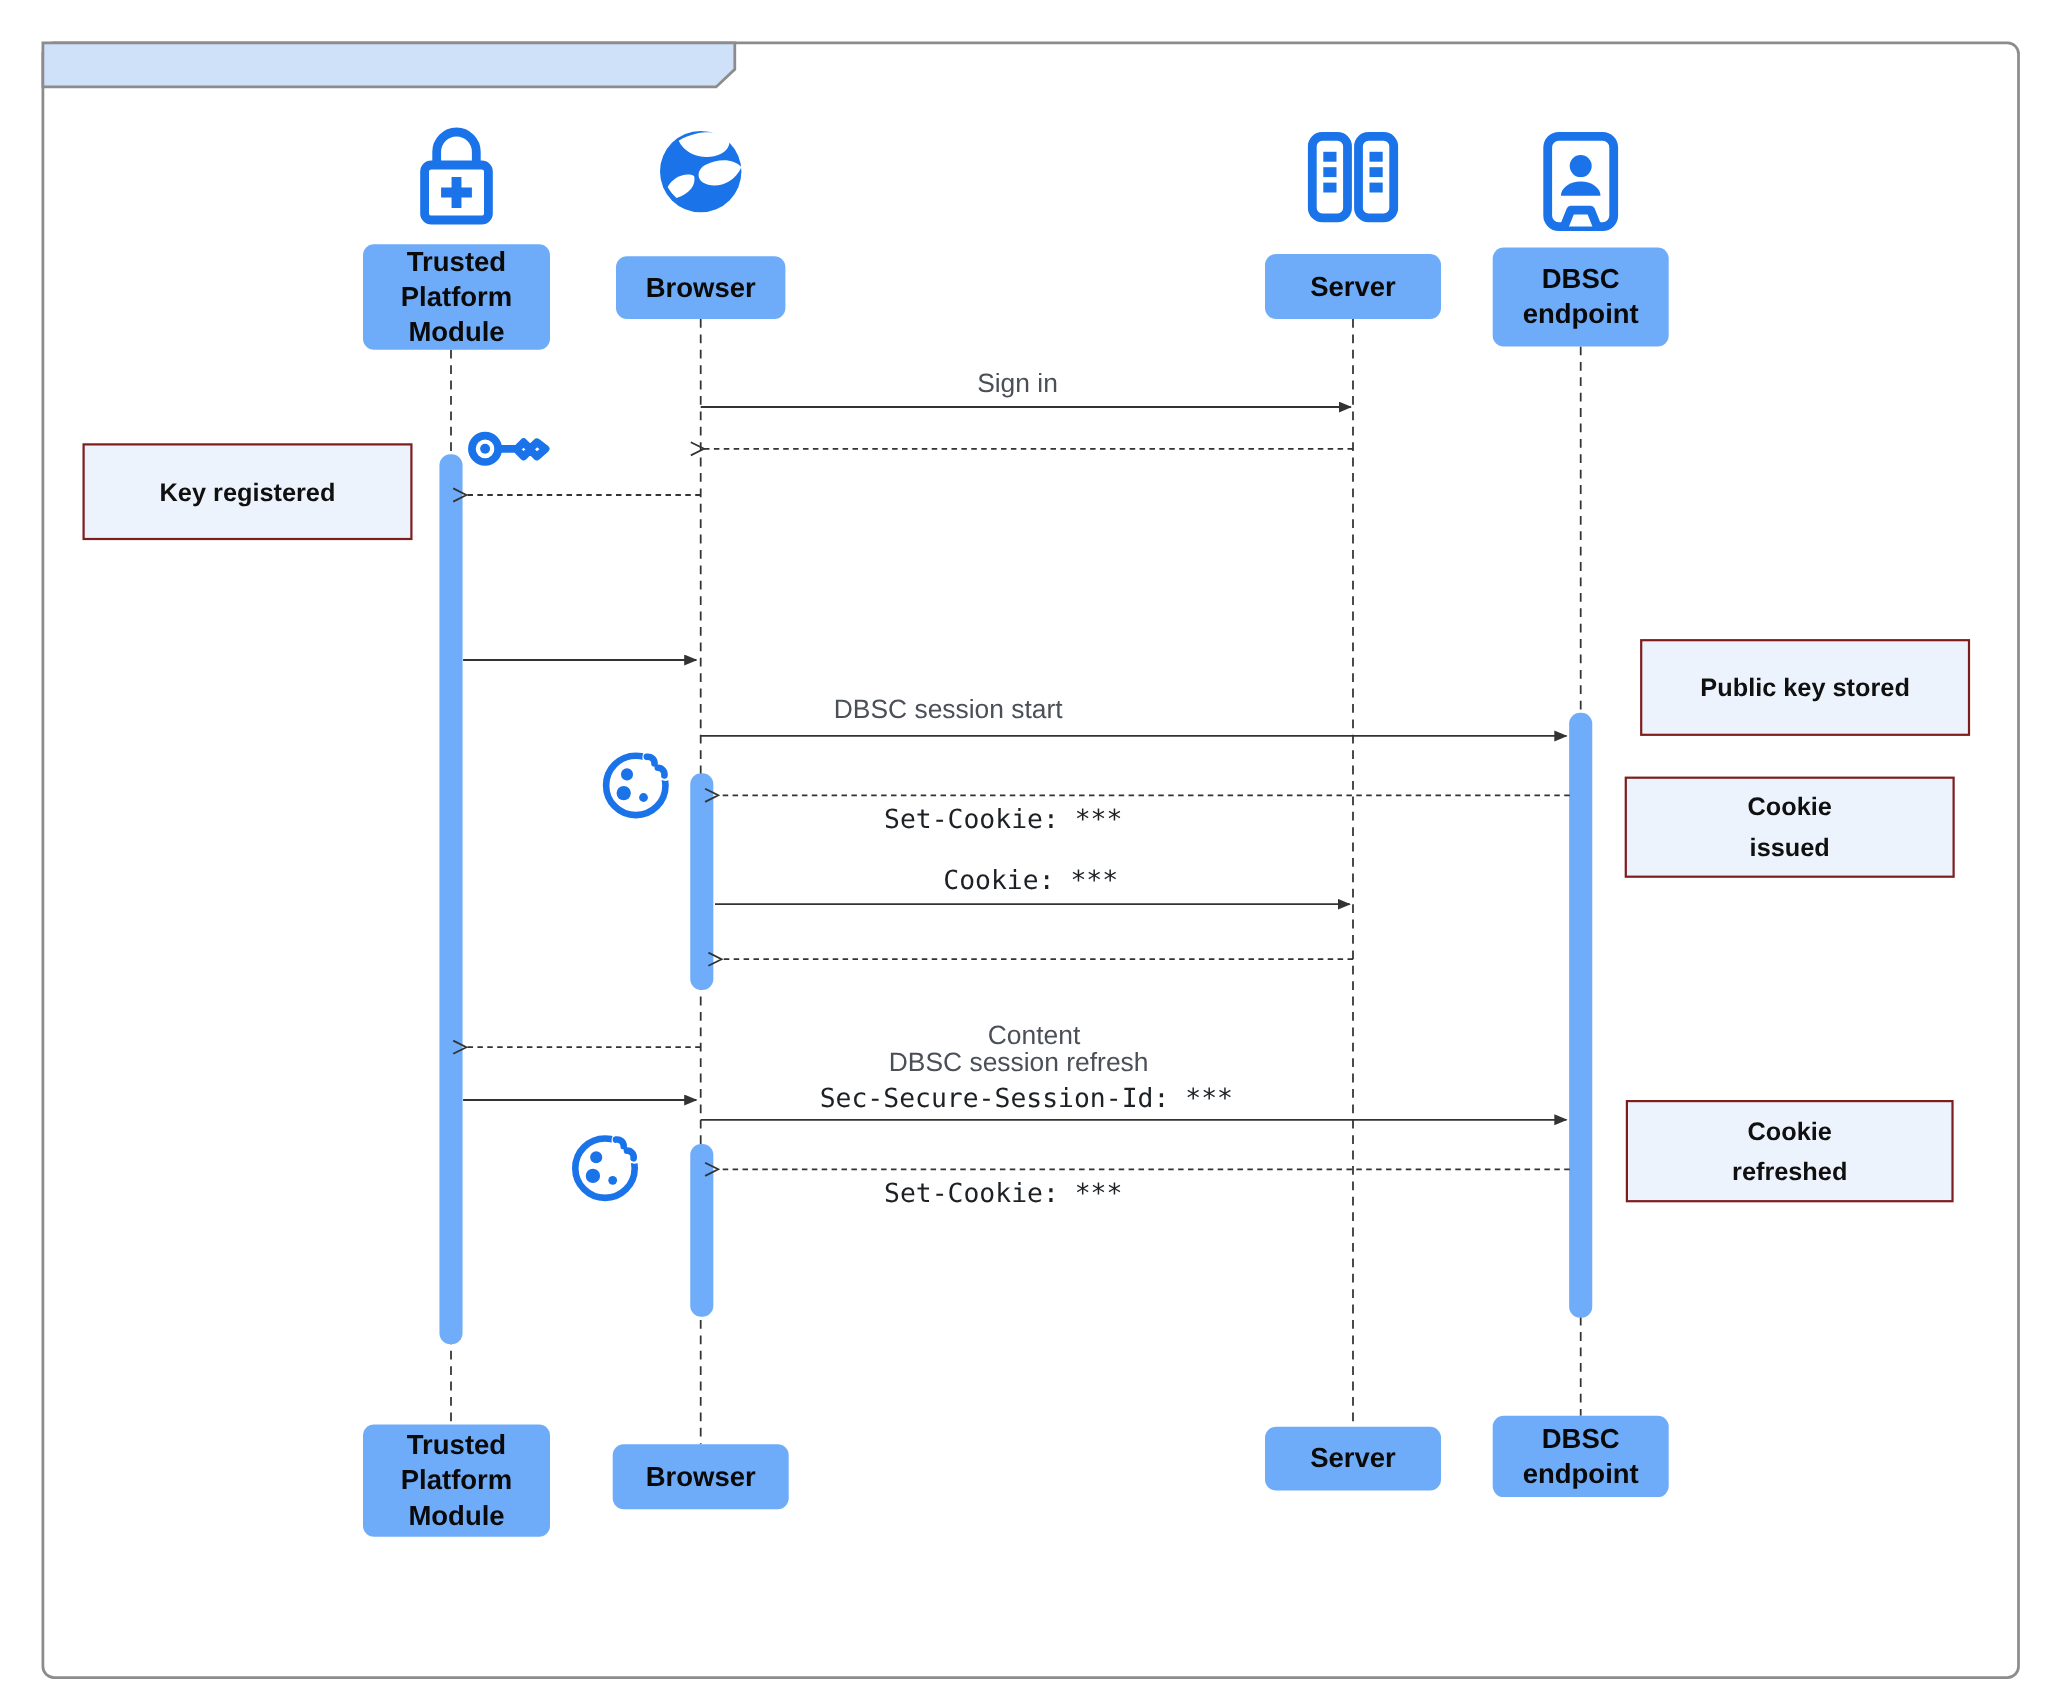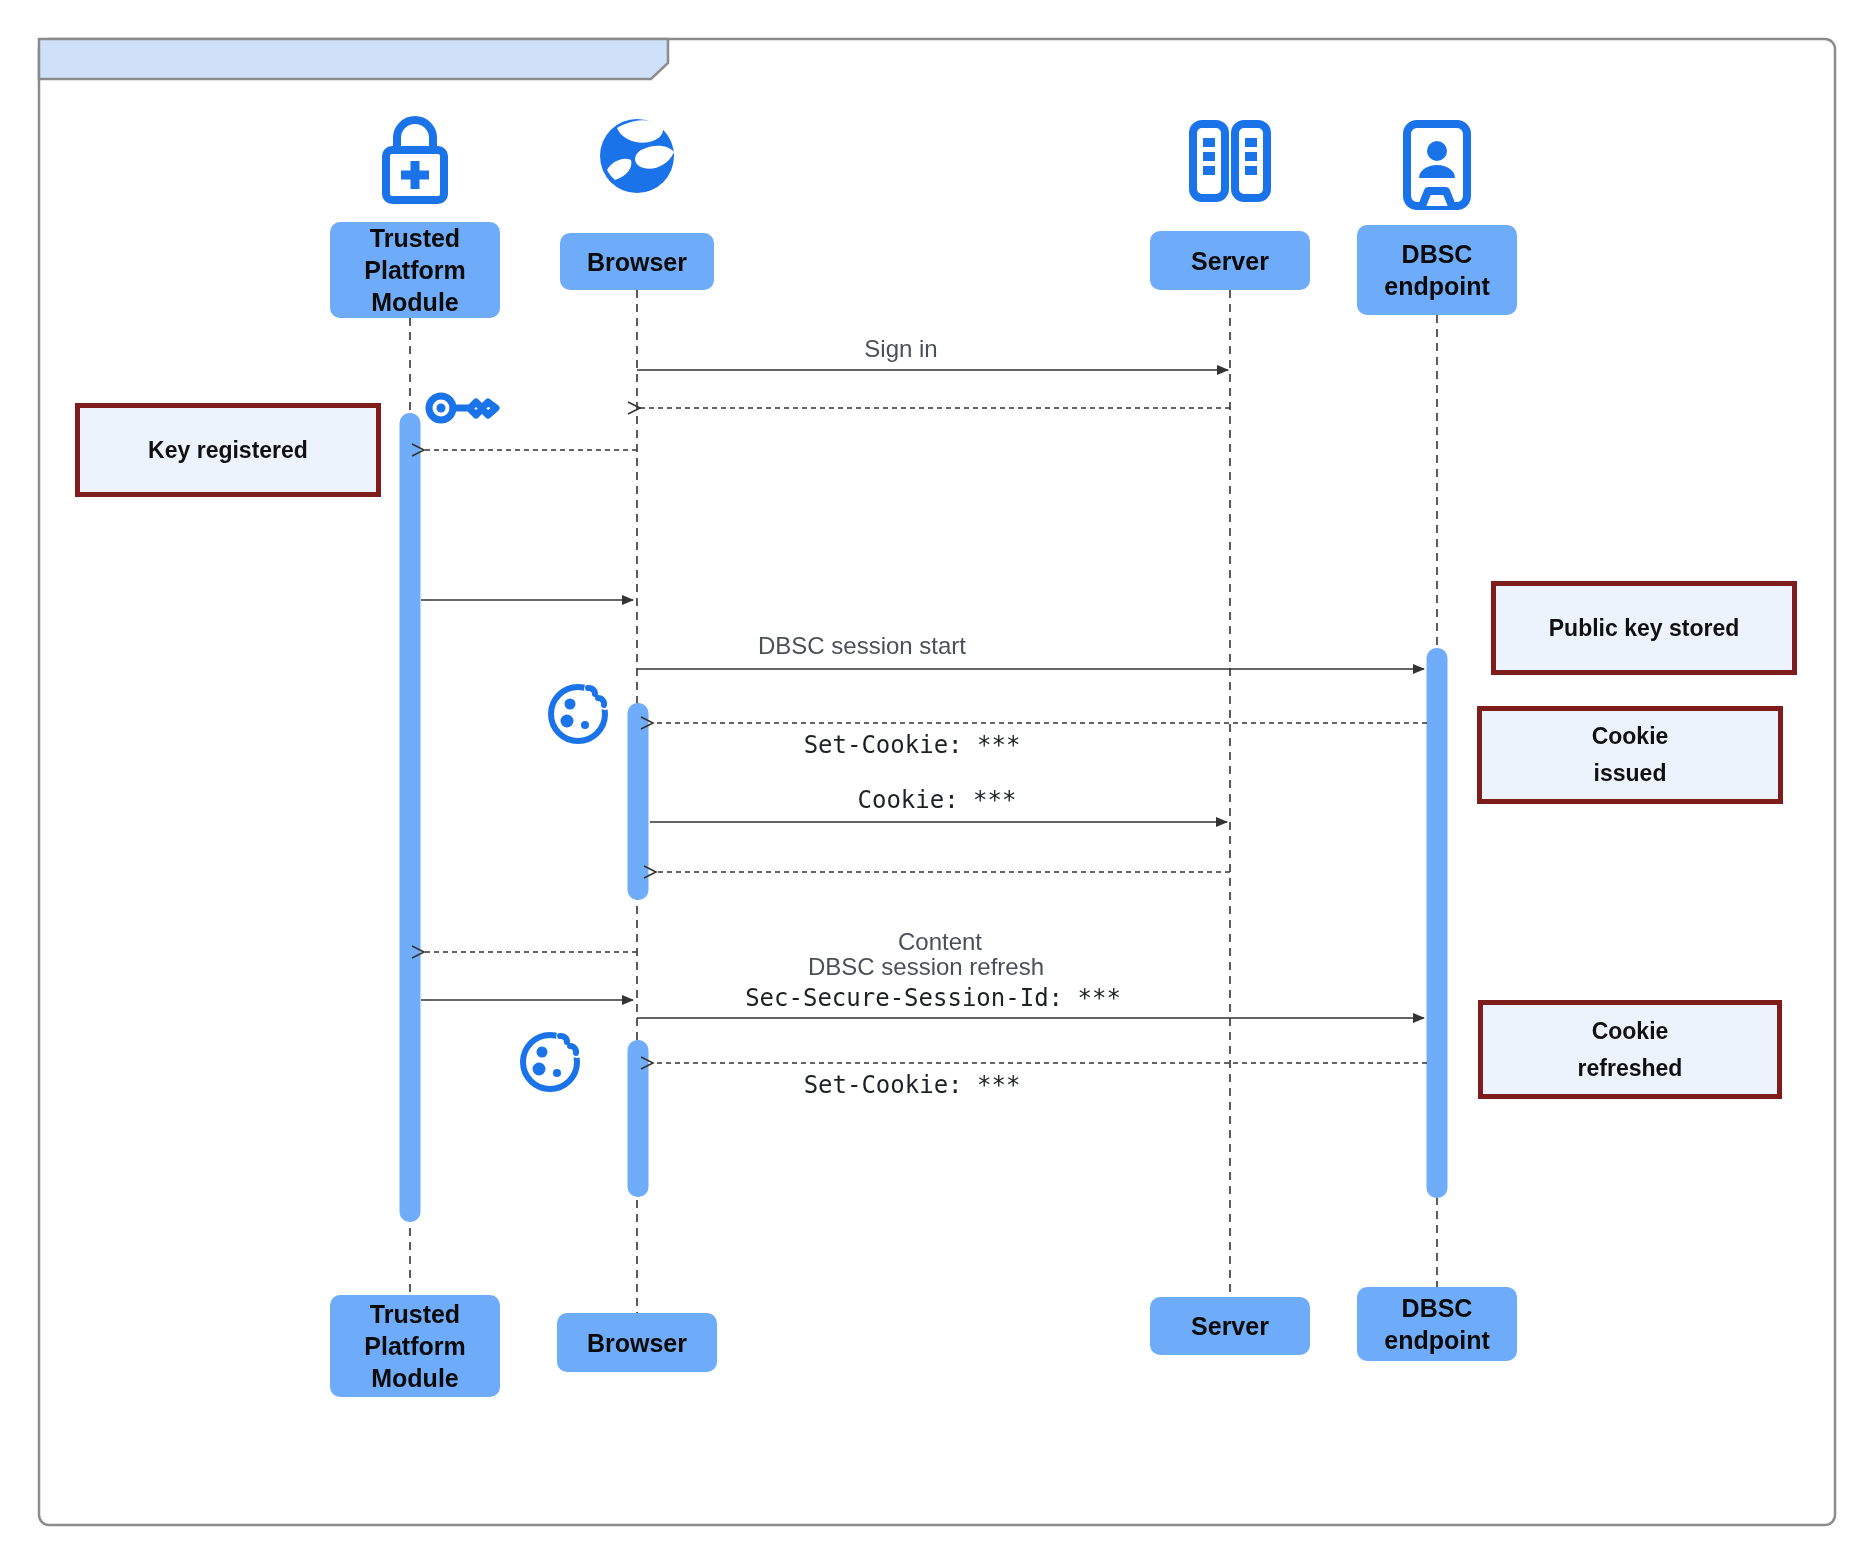--- a/index.html
+++ b/index.html
@@ -11,21 +11,21 @@
   
   .title-text{position:absolute;left:54px;top:44px;font-size:26px;font-weight:bold;color:#0d0d0d;
               white-space:nowrap;}
 
   
   .actor-box{position:absolute;background:#6eacf9;border-radius:10px;display:flex;align-items:center;
              justify-content:center;text-align:center;font-weight:bold;font-size:25px;color:#0a0a0a;
              line-height:1.28;}
 
   
-  .note{position:absolute;background:#edf3fc;border:5px solid #7f1d1d;display:flex;align-items:center;
+  .note{position:absolute;background:#edf3fc;border:2px solid #7f1d1d;display:flex;align-items:center;
         justify-content:center;text-align:center;font-weight:bold;font-size:23px;color:#101010;
         line-height:1.6;}
 
   
   .msg{position:absolute;white-space:nowrap;font-size:24px;color:#4b5058;transform:translateX(-50%);}
   .msg.mono{font-family:"DejaVu Sans Mono",monospace;color:#1d2125;}
   .msg.left{transform:none;}
 </style>
 </head>
 <body>
@@ -164,21 +164,21 @@
   <div class="note" style="left:1491px;top:581px;width:296px;height:84px">
       <span>Public key stored</span>
     </div>
   <div class="note" style="left:1478px;top:1000px;width:294px;height:89px">
       <span style="width:140px">Cookie refreshed</span>
     </div>
   <div class="note" style="left:1477px;top:706px;width:296px;height:88px">
       <span style="width:110px">Cookie issued</span>
     </div>
 
-  <div class="msg" style="left:901px;top:335px">Sign in</div>
+  <div class="msg" style="left:925px;top:335px">Sign in</div>
   <div class="msg" style="left:862px;top:632px">DBSC session start</div>
   <div class="msg mono" style="left:912px;top:731px">Set-Cookie: ***</div>
   <div class="msg mono" style="left:937px;top:786px">Cookie: ***</div>
   <div class="msg" style="left:940px;top:928px">Content</div>
   <div class="msg" style="left:926px;top:953px">DBSC session refresh</div>
   <div class="msg mono" style="left:933px;top:984px">Sec-Secure-Session-Id: ***</div>
   <div class="msg mono" style="left:912px;top:1071px">Set-Cookie: ***</div>
 
 </div>
 

